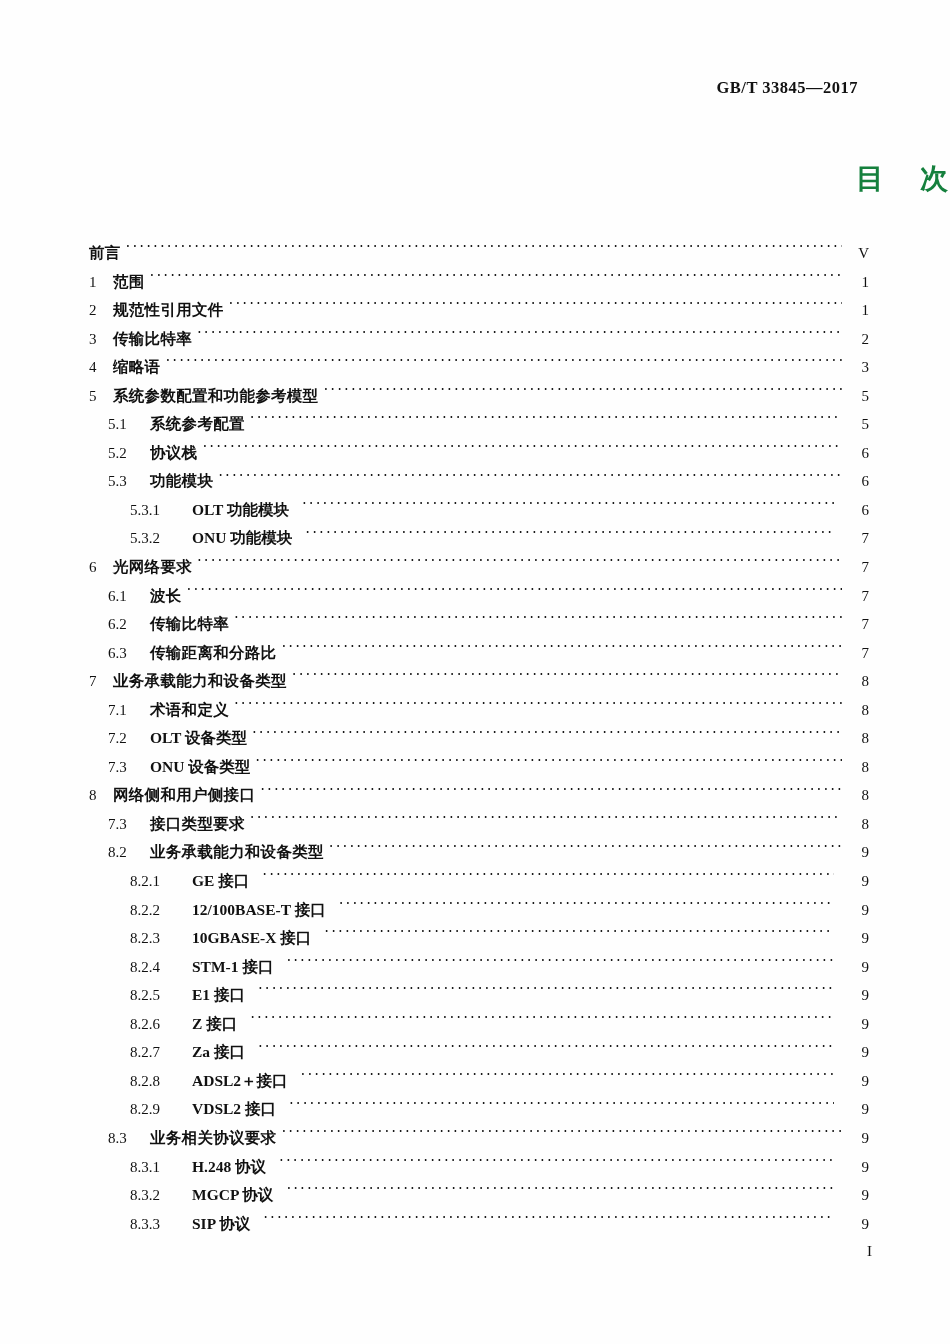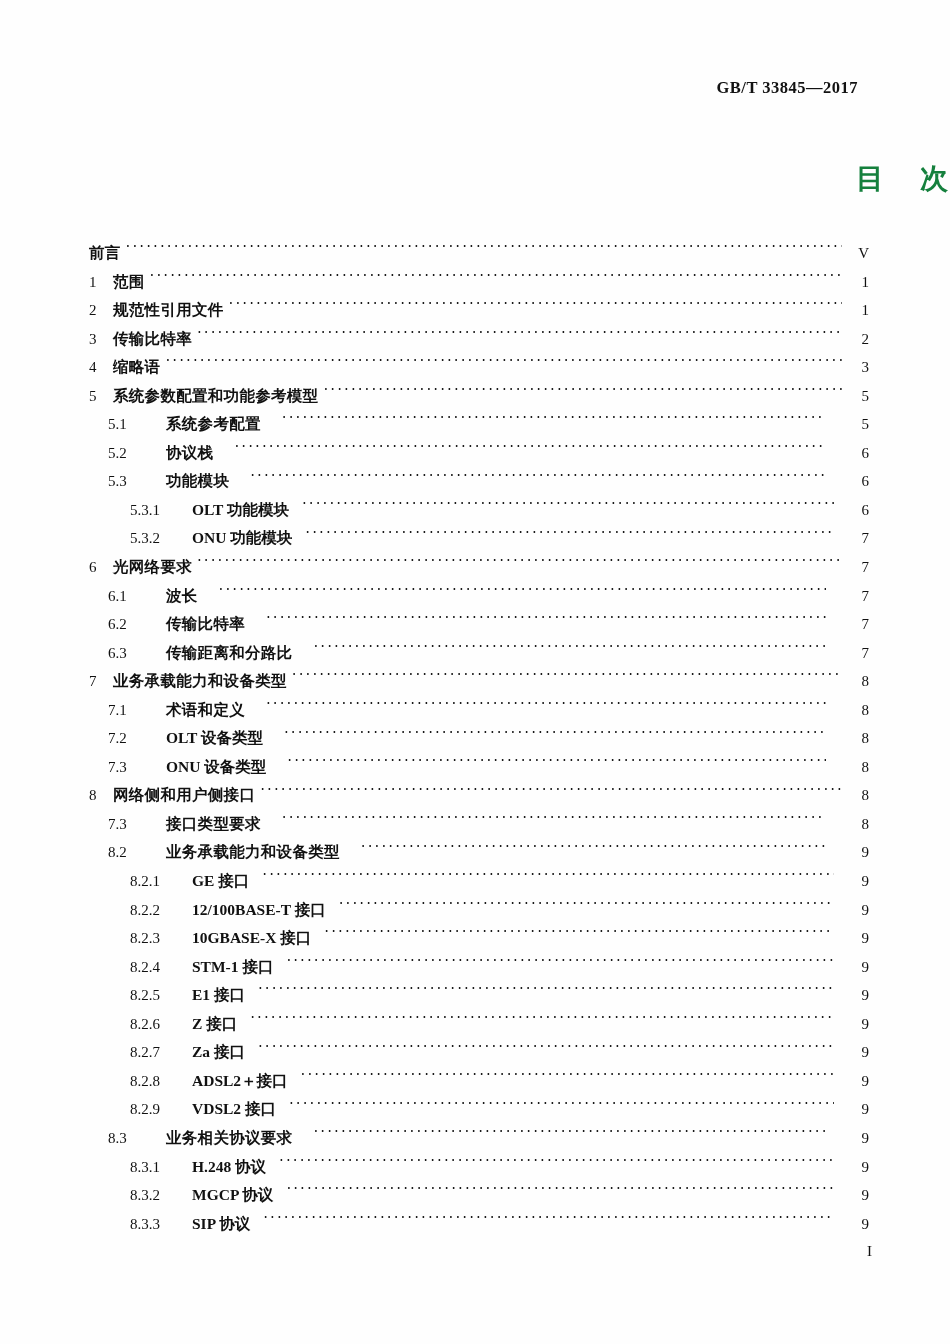--- a/index.html
+++ b/index.html
@@ -101,21 +101,21 @@
     flex: 0 0 auto;
     width: 24px;
     text-align: right;
     font-family: "Liberation Serif", "DejaVu Serif", serif;
     font-size: 15px;
     color: #111;
   }
 
   
   .lvl0 { padding-left: 0px; }
-  .lvl1 { padding-left: 19px; gap: 16px; }
+  .lvl1 { padding-left: 19px; }
   .lvl2 { padding-left: 41px; gap: 8px; }
 
   .lvl0 .toc-num { width: 24px; }
   .lvl1 .toc-num { width: 42px; }
   .lvl2 .toc-num { width: 54px; }
 
   .bold .toc-label {
     font-family: "DejaVu Sans", "Liberation Sans", sans-serif;
     font-weight: bold;
     font-size: 15.5px;

